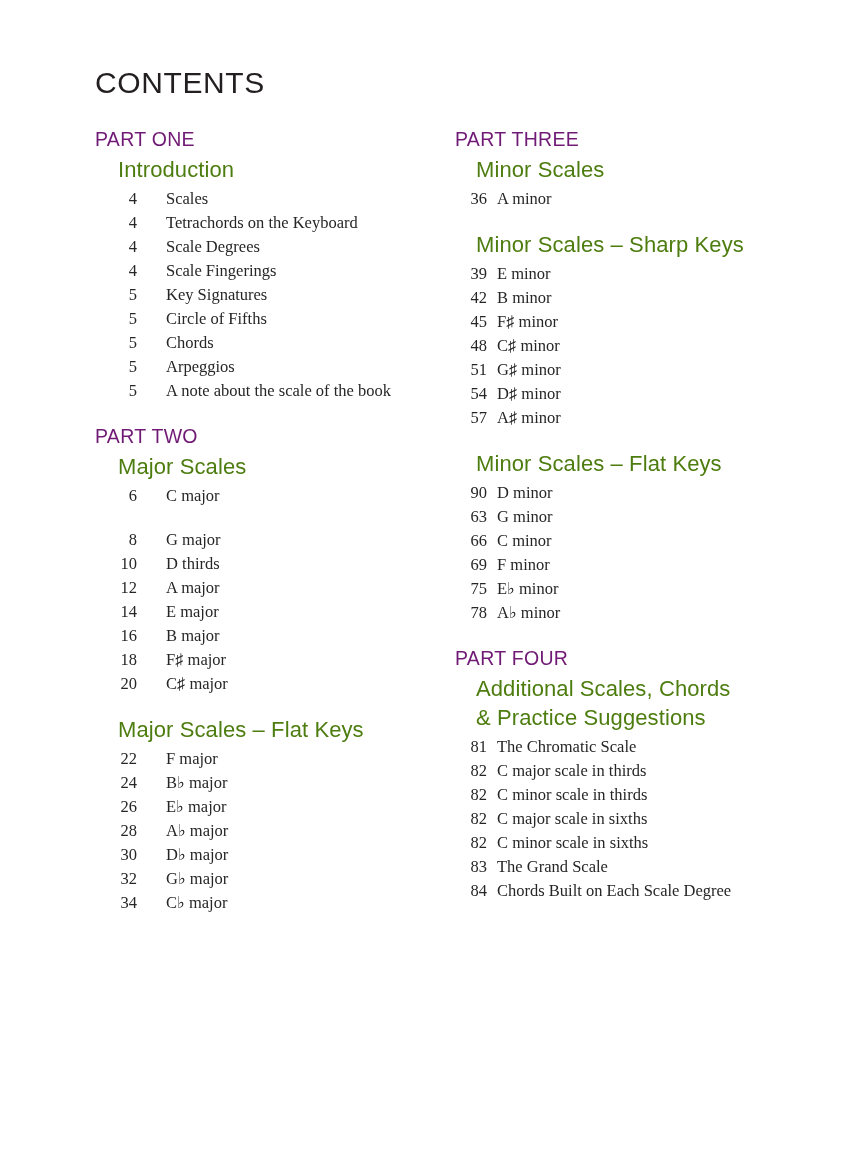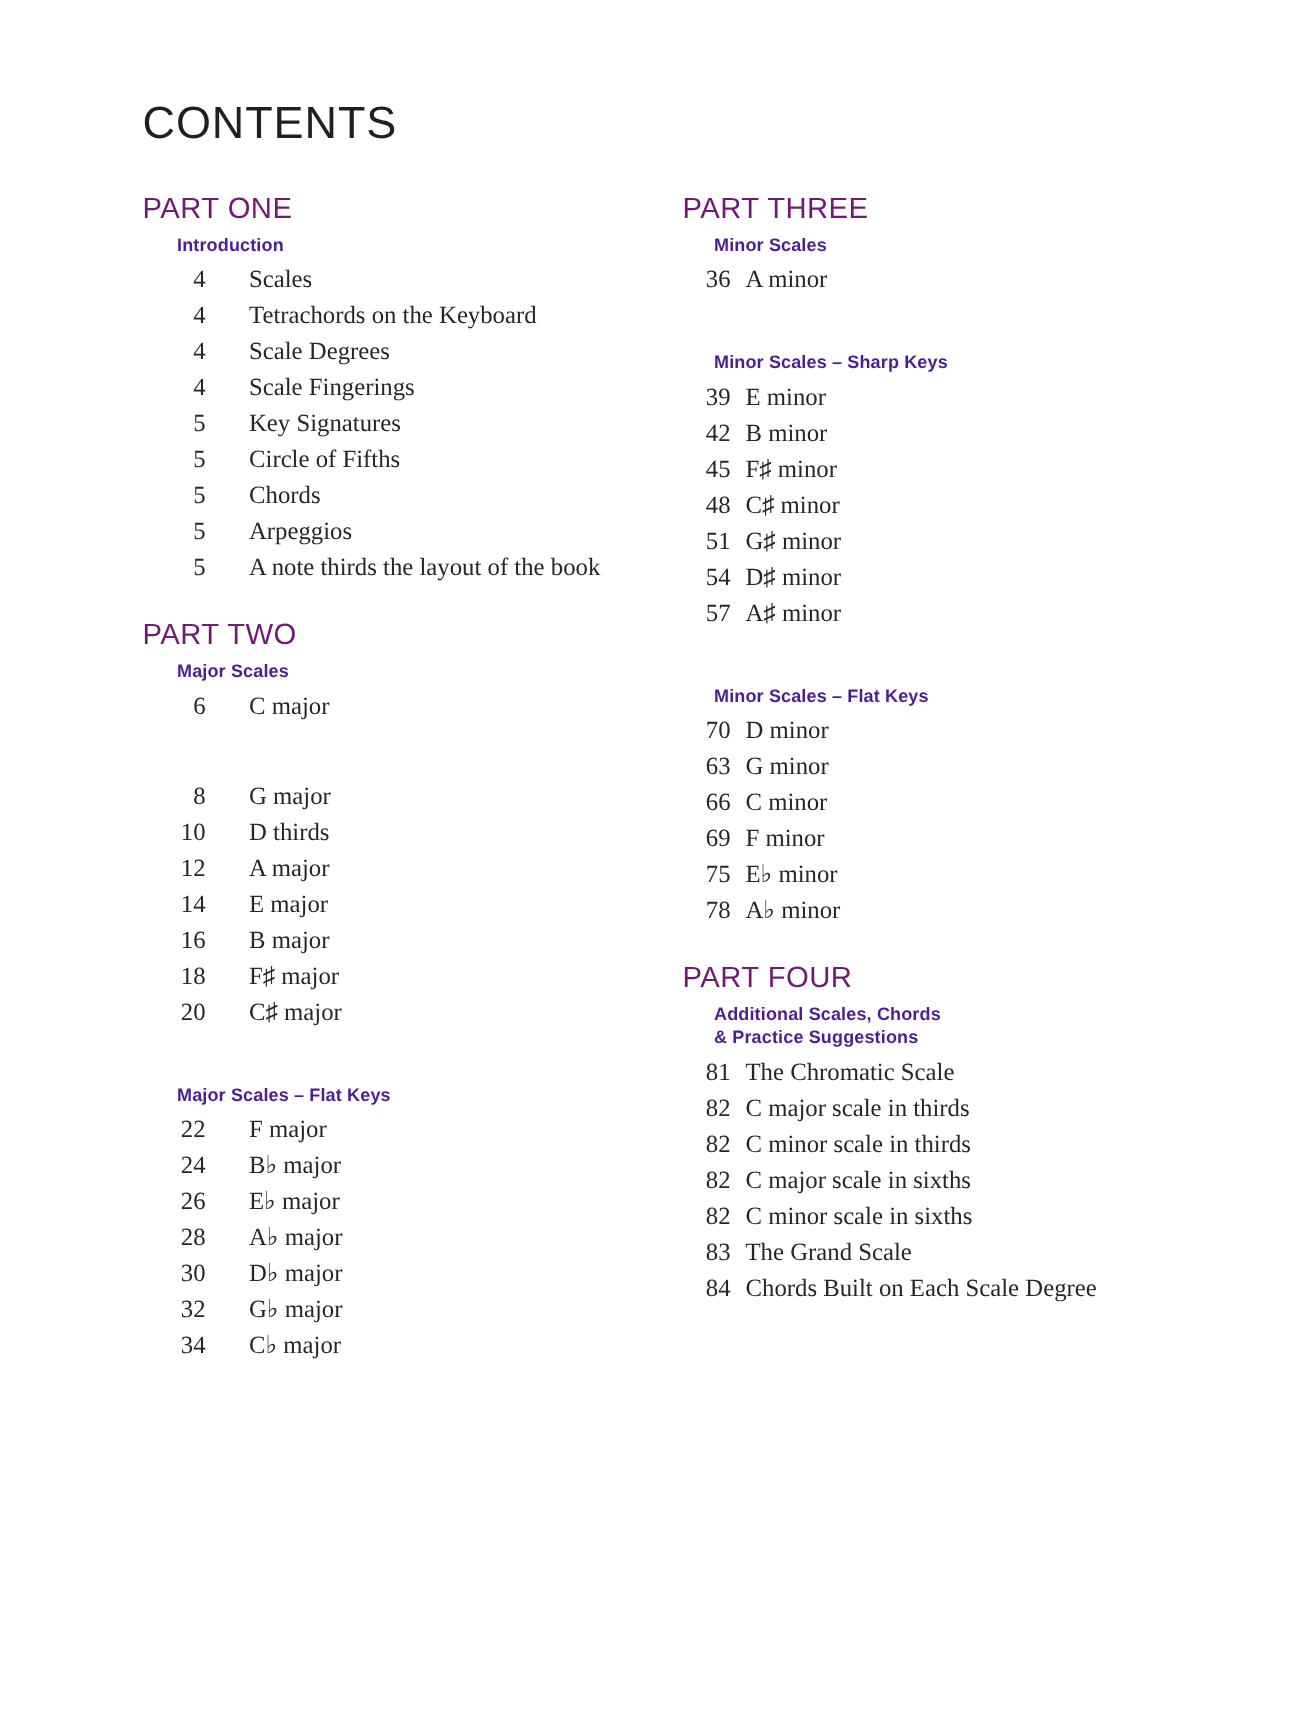--- a/index.html
+++ b/index.html
@@ -53,24 +53,24 @@
     font-weight: 400;
     letter-spacing: 0.3px;
     color: #701a75;
     line-height: 1.18;
     margin: 0 0 5px 0;
   }
 
   
   .group-heading {
     font-family: "Liberation Sans", "DejaVu Sans", sans-serif;
-    font-size: 12px;
-    font-weight: 700;
+    font-size: 22px;
+    font-weight: 400;
     letter-spacing: 0.1px;
-    color: #4c1d95;
+    color: #4d7c0f;
     line-height: 1.28;
     margin: 0 0 3px 0;
     padding-left: 23px;
   }
   .col-right .group-heading { padding-left: 21px; }
 
   .group-heading.two-line { white-space: pre-line; }
 
   
   .entries { margin: 0; padding: 0; list-style: none; }
@@ -91,21 +91,21 @@
   }
   .entry .entry-title {
     padding-left: 29px;
     white-space: nowrap;
   }
   .col-right .entry .page-num { width: 32px; flex: 0 0 32px; }
   .col-right .entry .entry-title { padding-left: 10px; }
 
   
   .group { margin-bottom: 0; }
-  .group + .group { margin-top: 36px; }
+  .group + .group { margin-top: 20px; }
   .part + .part { margin-top: 22px; }
 </style>
 </head>
 <body>
 
 <div class="page">
 
   <div class="contents-title">CONTENTS</div>
 
   <div class="col col-left">
@@ -141,21 +141,21 @@
             <li class="entry">
               <span class="page-num">5</span>
               <span class="entry-title">Chords</span>
             </li>
             <li class="entry">
               <span class="page-num">5</span>
               <span class="entry-title">Arpeggios</span>
             </li>
             <li class="entry">
               <span class="page-num">5</span>
-              <span class="entry-title">A note thirds the layout of the book</span>
+              <span class="entry-title">A note about the scale of the book</span>
             </li>
           </ul>
         </div>
       </div>
       <div class="part">
         <div class="part-heading">PART TWO</div>
         <div class="group">
           <div class="group-heading">Major Scales</div>
           <ul class="entries">
             <li class="entry">
@@ -273,21 +273,21 @@
             <li class="entry">
               <span class="page-num">57</span>
               <span class="entry-title">A♯ minor</span>
             </li>
           </ul>
         </div>
         <div class="group">
           <div class="group-heading">Minor Scales – Flat Keys</div>
           <ul class="entries">
             <li class="entry">
-              <span class="page-num">70</span>
+              <span class="page-num">90</span>
               <span class="entry-title">D minor</span>
             </li>
             <li class="entry">
               <span class="page-num">63</span>
               <span class="entry-title">G minor</span>
             </li>
             <li class="entry">
               <span class="page-num">66</span>
               <span class="entry-title">C minor</span>
             </li>

